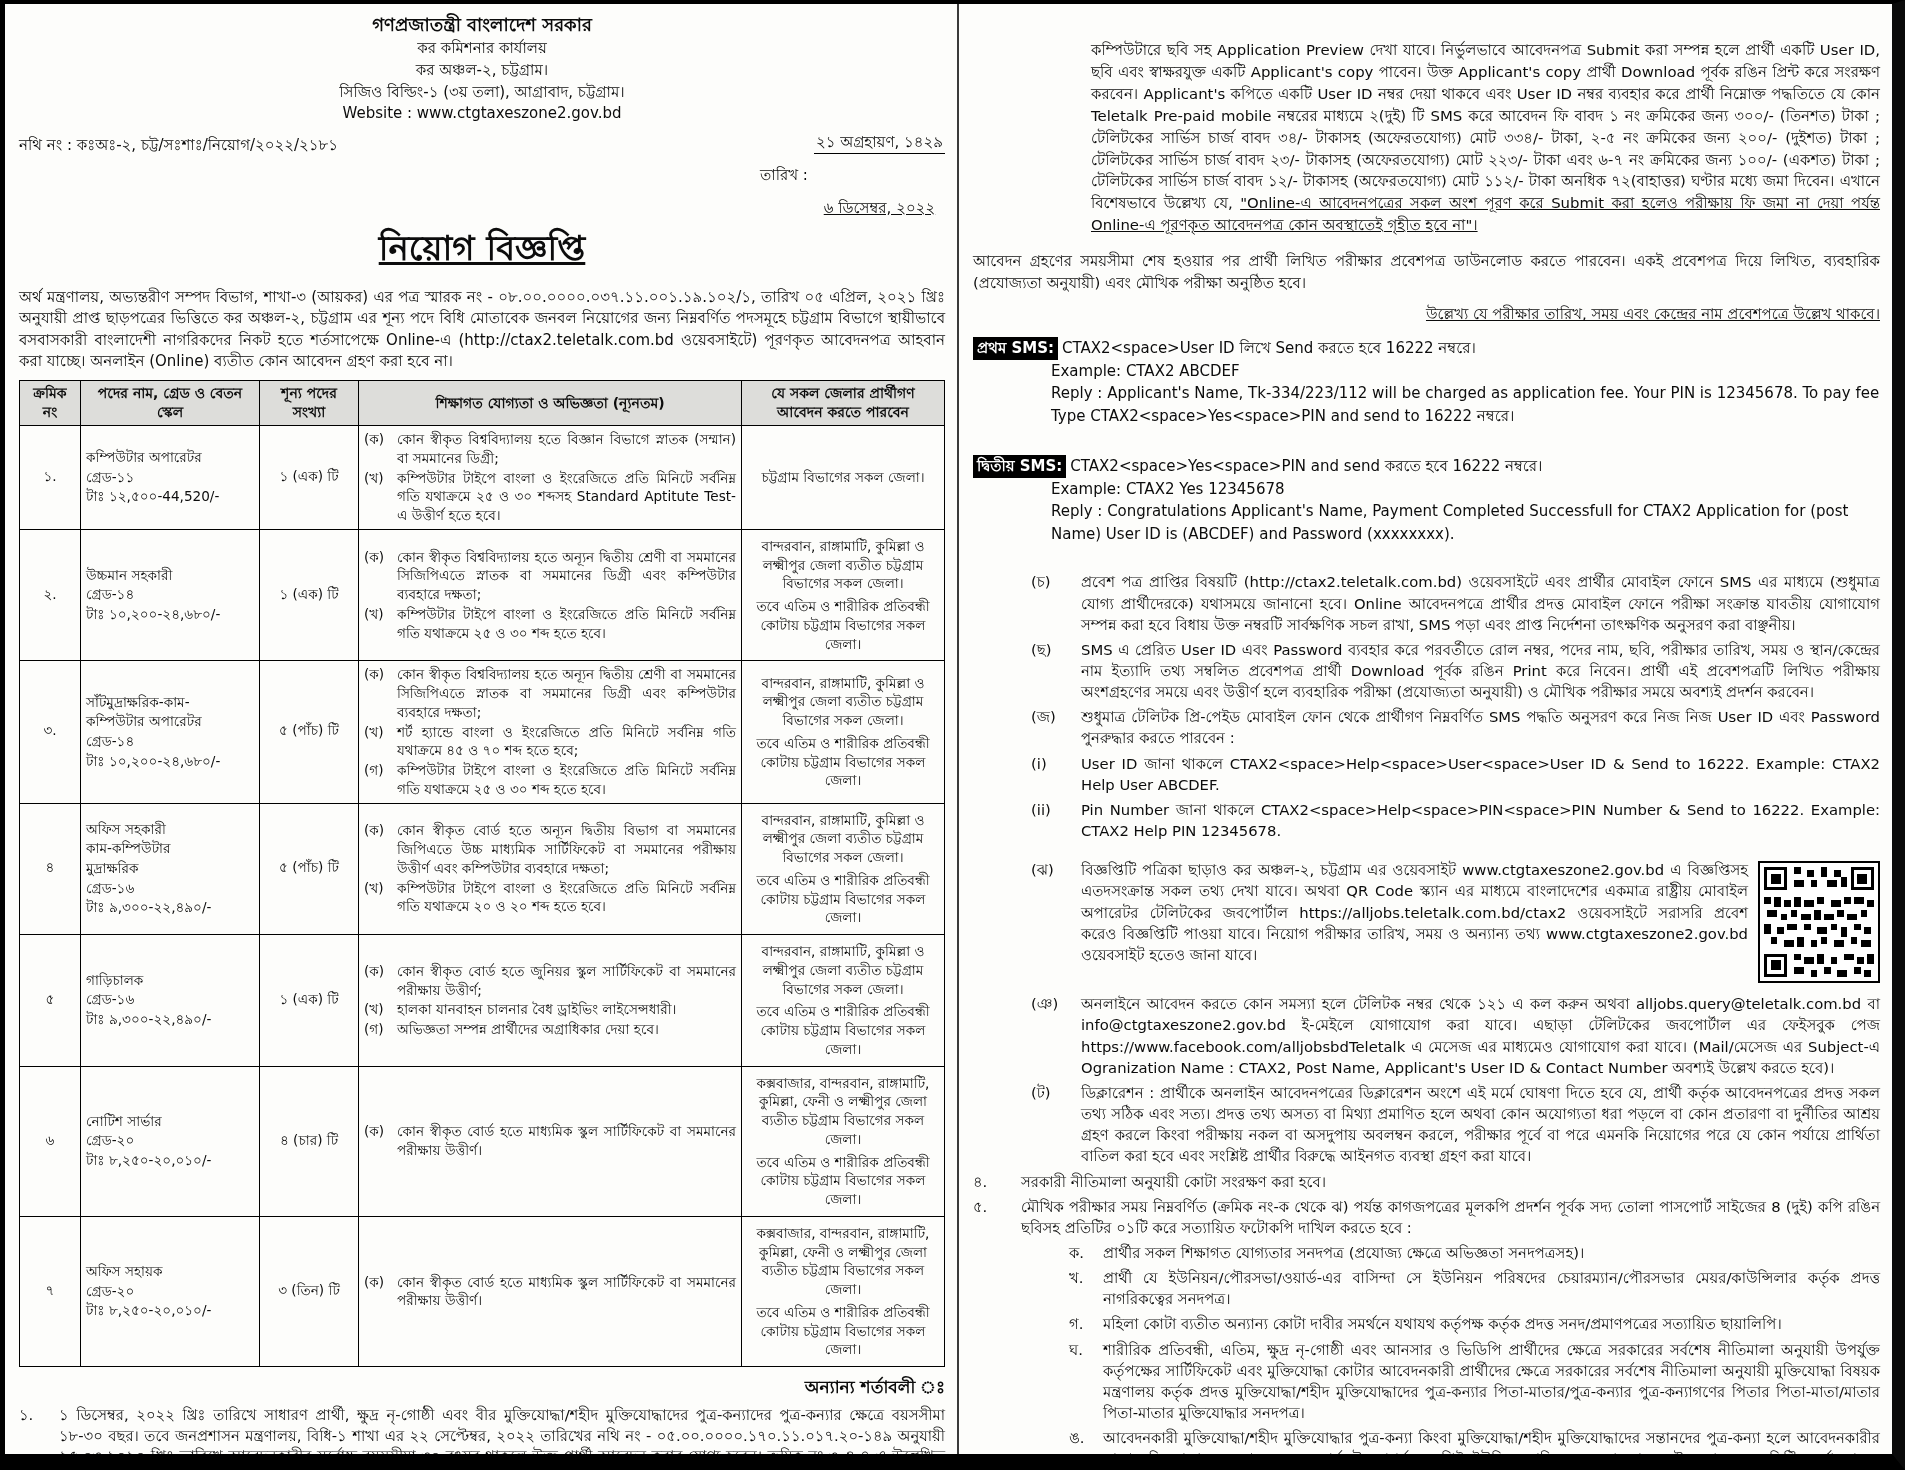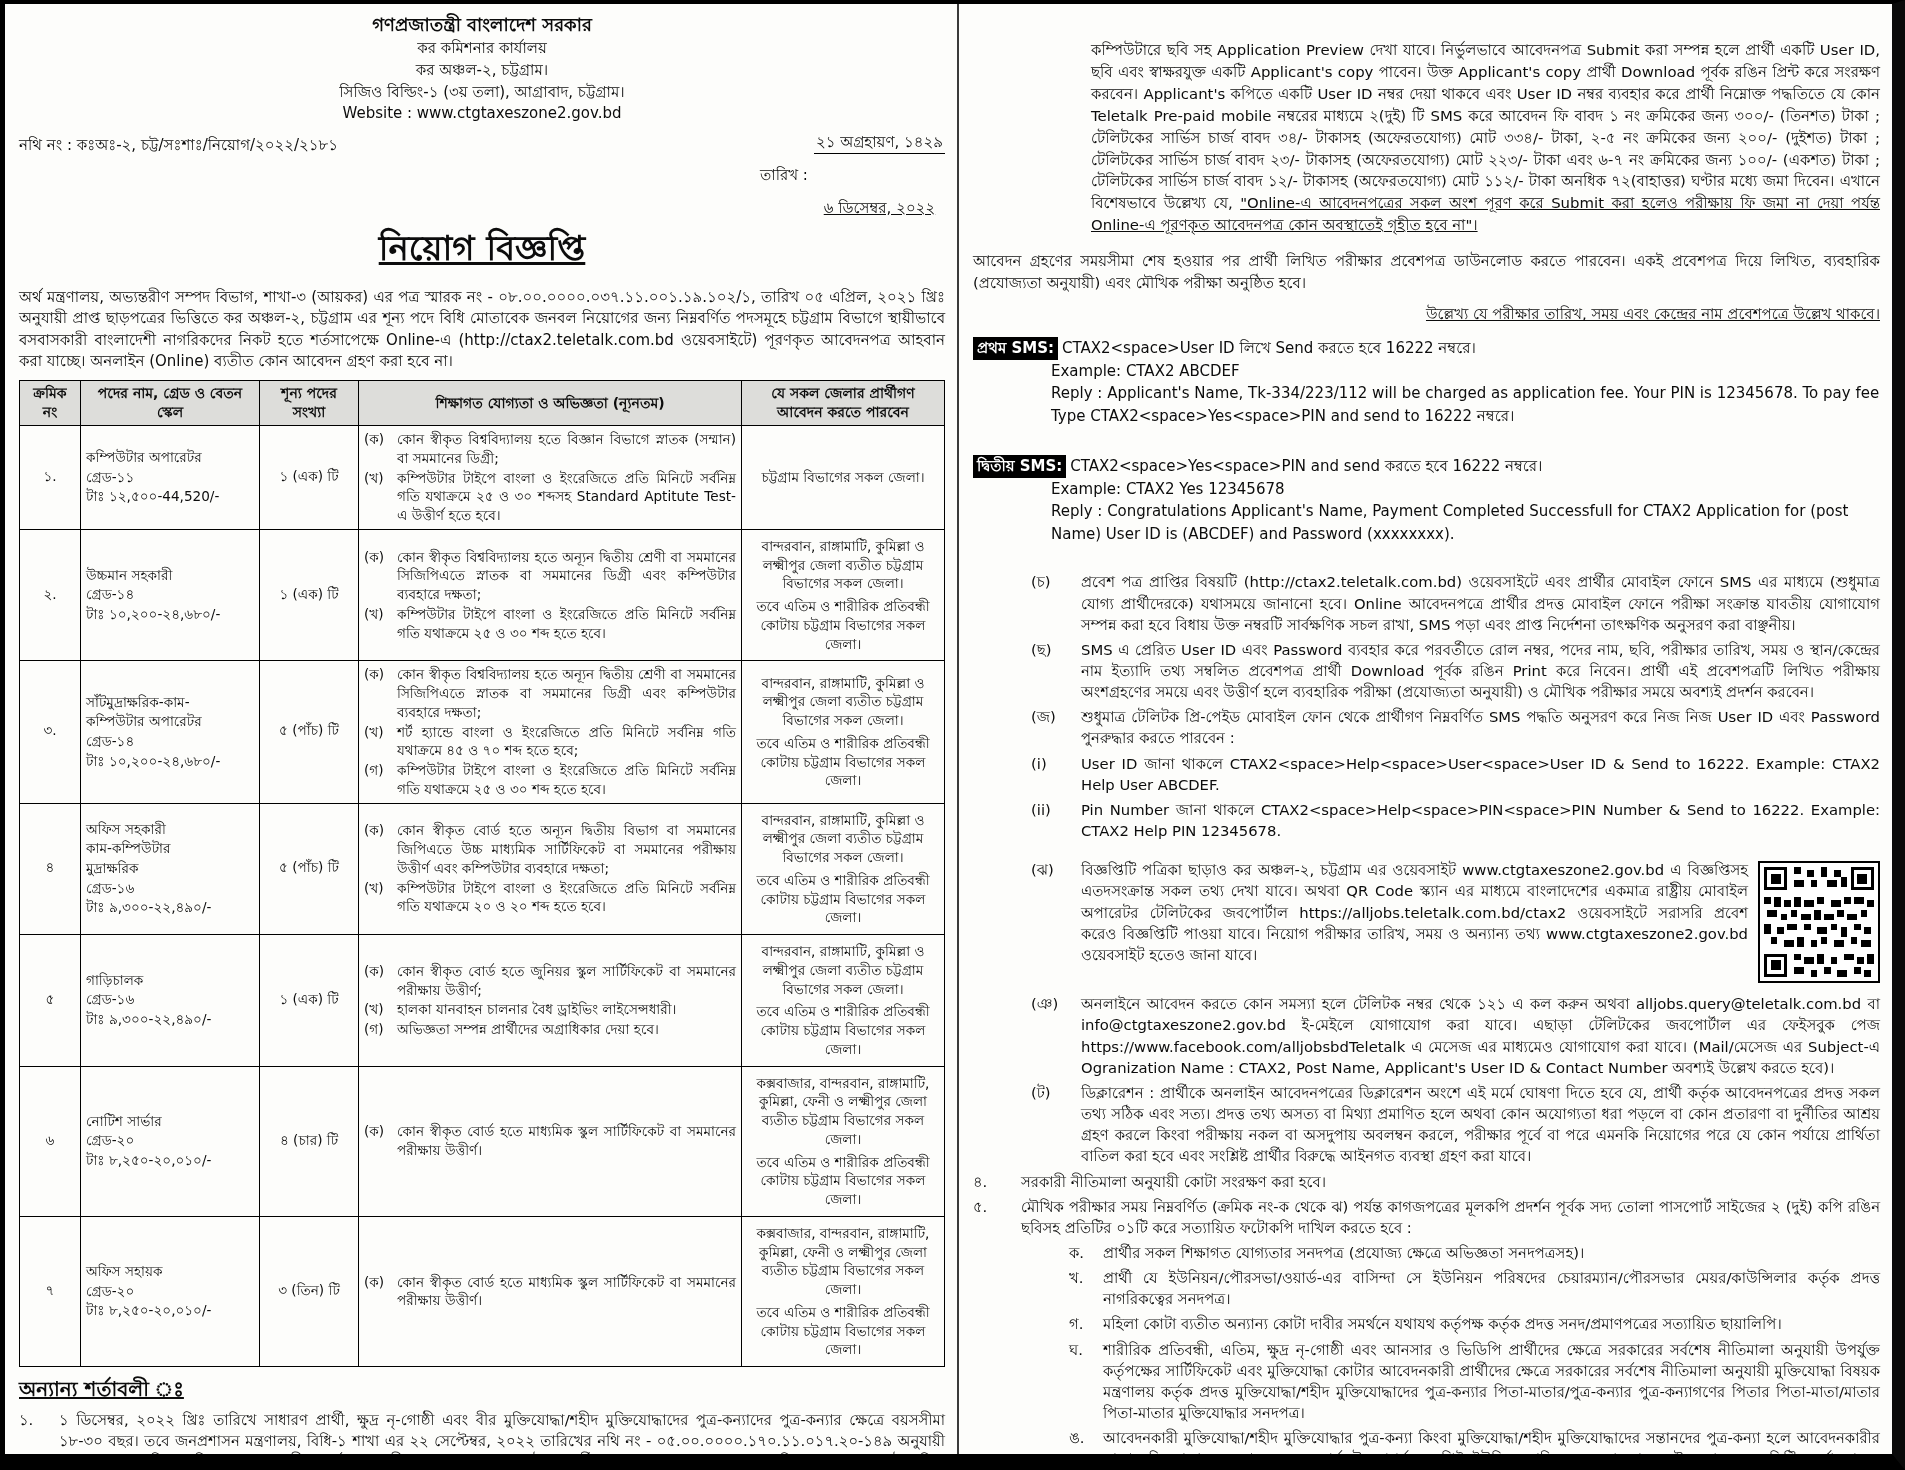--- a/index.html
+++ b/index.html
@@ -39,21 +39,21 @@
   .c-post{width:168px;}
   .c-vac{width:88px;text-align:center;}
   .c-qual{width:372px;}
   .c-dist{text-align:center;}
   .qual-item{display:flex;gap:5px;line-height:1.38;margin:1px 0;}
   .qual-item .ql{flex:0 0 28px;}
   .qual-item .qt{flex:1;text-align:justify;}
   .dist-line{margin:4px 0;line-height:1.38;text-align:center;}
   .post-line{line-height:1.45;}
   
-  .terms-h{font-size:20px;font-weight:bold;text-decoration:underline;margin-top:7px;}
+  .terms-h{font-size:17px;font-weight:bold;margin-top:7px;text-align:right;}
   .li{display:flex;gap:6px;margin-top:3px;font-size:14.8px;line-height:1.4;}
   .li .lbl{flex:0 0 34px;}
   .li .txt{flex:1;text-align:justify;}
   
   .cont-para{margin-left:118px;font-size:14.9px;line-height:1.47;text-align:justify;margin-top:28px;}
   .uline{text-decoration:underline;}
   .p2{margin-top:14px;font-size:14.9px;line-height:1.45;text-align:justify;}
   .note-line{text-align:right;font-size:14.9px;text-decoration:underline;margin:8px 0 10px 0;}
   .sms-block{margin-top:6px;font-size:15px;line-height:1.5;}
   .sms-lbl{background:#000;color:#fff;font-weight:bold;padding:0 4px;display:inline-block;}
@@ -487,21 +487,21 @@
             <span class="txt">ডিক্লারেশন : প্রার্থীকে অনলাইন আবেদনপত্রের ডিক্লারেশন অংশে এই মর্মে ঘোষণা দিতে হবে যে, প্রার্থী কর্তৃক আবেদনপত্রের প্রদত্ত সকল তথ্য সঠিক এবং সত্য। প্রদত্ত তথ্য অসত্য বা মিথ্যা প্রমাণিত হলে অথবা কোন অযোগ্যতা ধরা পড়লে বা কোন প্রতারণা বা দুর্নীতির আশ্রয় গ্রহণ করলে কিংবা পরীক্ষায় নকল বা অসদুপায় অবলম্বন করলে, পরীক্ষার পূর্বে বা পরে এমনকি নিয়োগের পরে যে কোন পর্যায়ে প্রার্থিতা বাতিল করা হবে এবং সংশ্লিষ্ট প্রার্থীর বিরুদ্ধে আইনগত ব্যবস্থা গ্রহণ করা যাবে।</span>
           </div>
         </div>
 
       <div class="r-li">
         <span class="lbl">৪.</span>
         <span class="txt">সরকারী নীতিমালা অনুযায়ী কোটা সংরক্ষণ করা হবে।</span>
       </div>
       <div class="r-li">
         <span class="lbl">৫.</span>
-        <span class="txt">মৌখিক পরীক্ষার সময় নিম্নবর্ণিত (ক্রমিক নং-ক থেকে ঝ) পর্যন্ত কাগজপত্রের মূলকপি প্রদর্শন পূর্বক সদ্য তোলা পাসপোর্ট সাইজের ২ (দুই) কপি রঙিন ছবিসহ প্রতিটির ০১টি করে সত্যায়িত ফটোকপি দাখিল করতে হবে :</span>
+        <span class="txt">মৌখিক পরীক্ষার সময় নিম্নবর্ণিত (ক্রমিক নং-ক থেকে ঝ) পর্যন্ত কাগজপত্রের মূলকপি প্রদর্শন পূর্বক সদ্য তোলা পাসপোর্ট সাইজের 8 (দুই) কপি রঙিন ছবিসহ প্রতিটির ০১টি করে সত্যায়িত ফটোকপি দাখিল করতে হবে :</span>
       </div>
 
       <div>
 
           <div class="r-li r-docs">
             <span class="lbl">ক.</span>
             <span class="txt">প্রার্থীর সকল শিক্ষাগত যোগ্যতার সনদপত্র (প্রযোজ্য ক্ষেত্রে অভিজ্ঞতা সনদপত্রসহ)।</span>
           </div>
 
           <div class="r-li r-docs">

